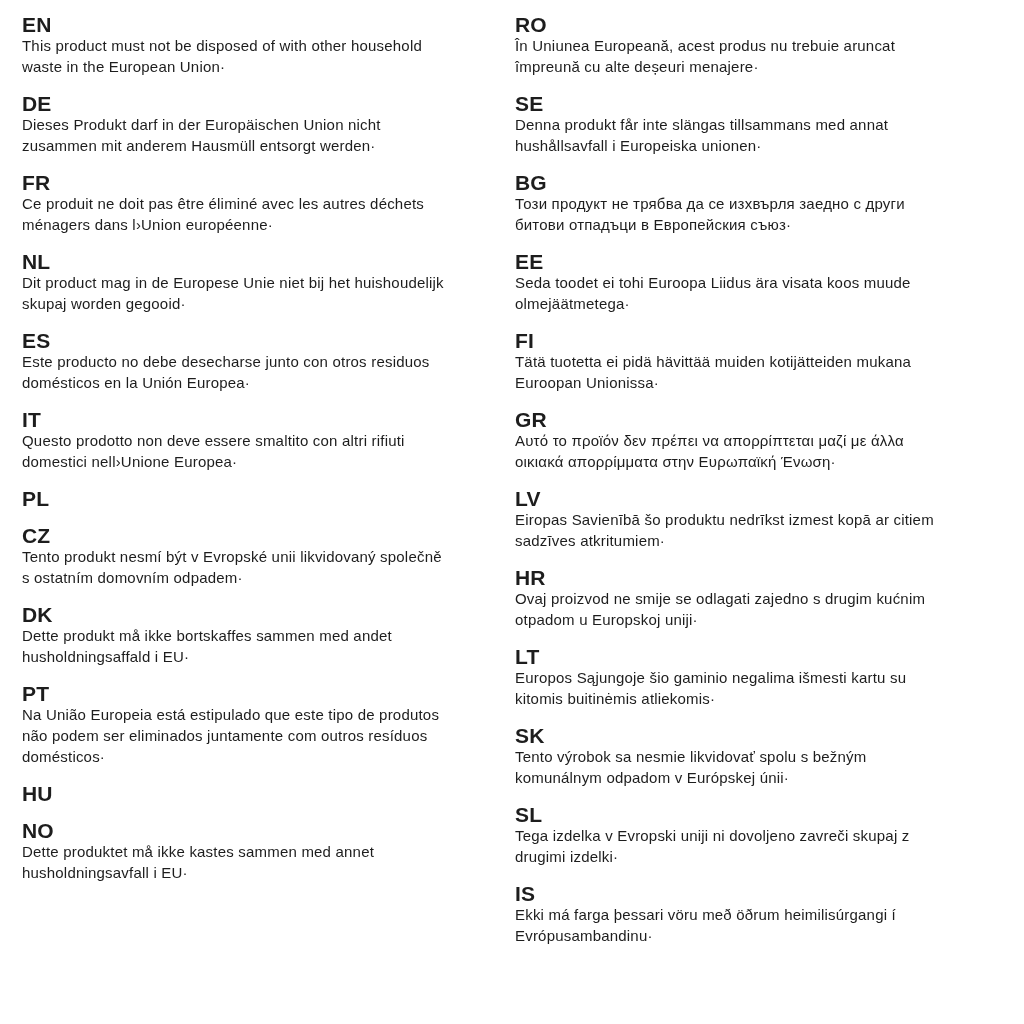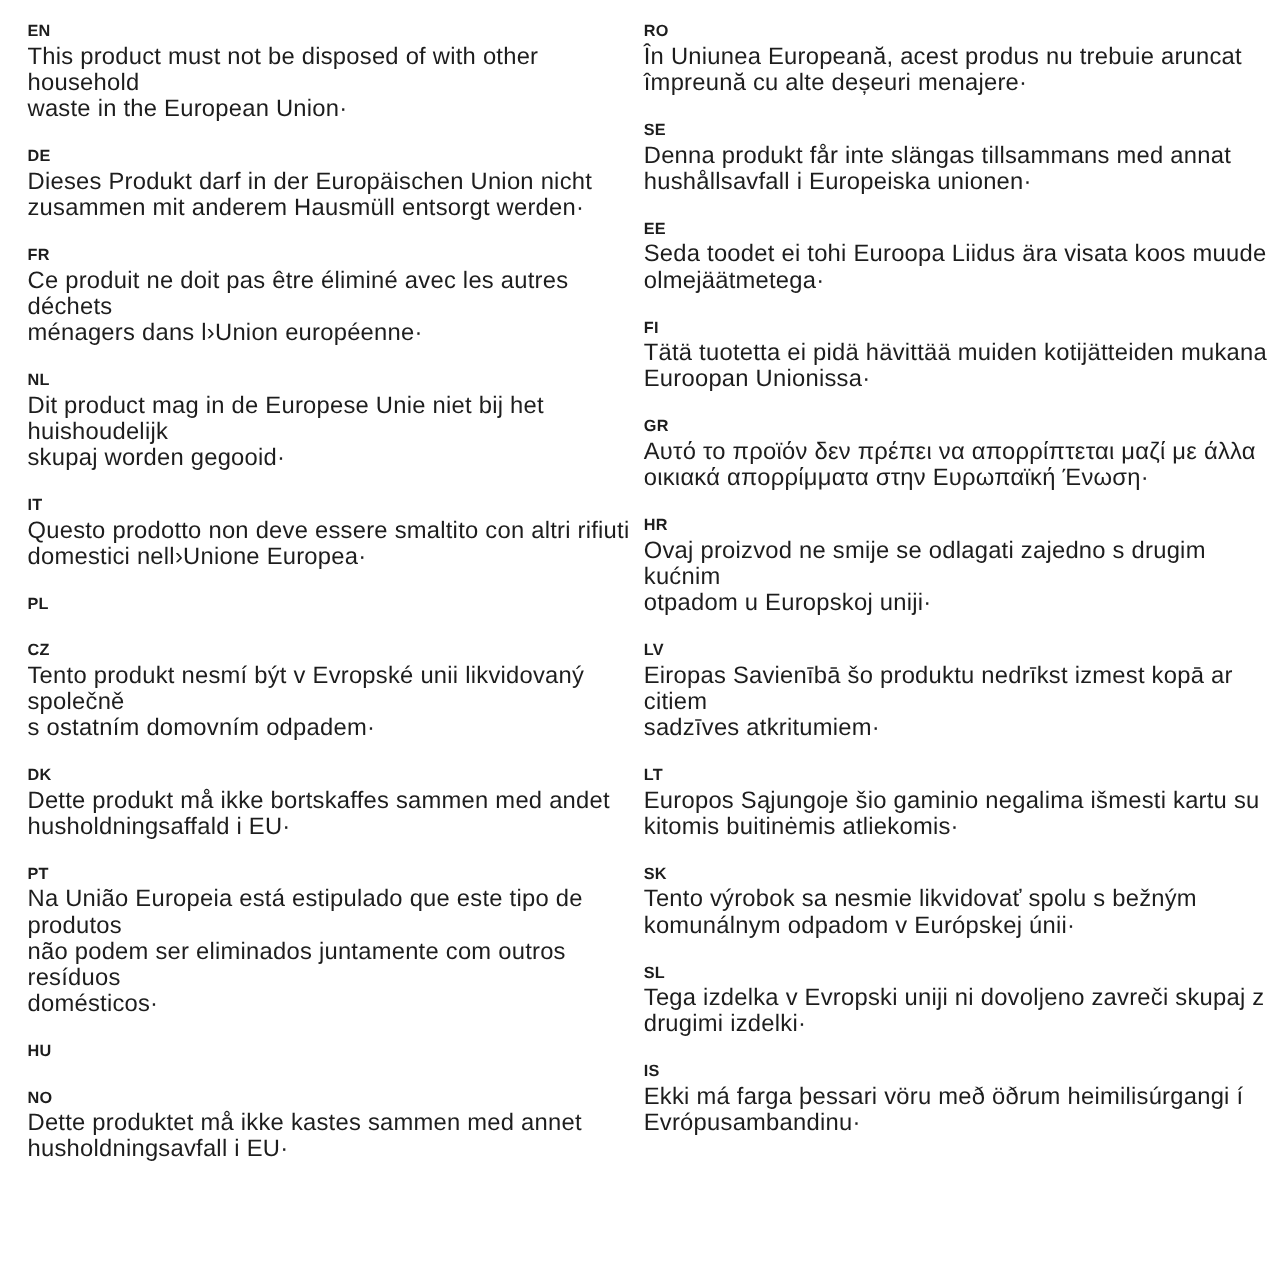--- a/index.html
+++ b/index.html
@@ -25,28 +25,28 @@
     column-gap: 0;
     align-items: start;
   }
   .col {
     min-width: 0;
   }
   .lang-section {
     margin: 0 0 16px 0;
   }
   .lang-code {
-    font-size: 13px;
+    font-size: 21px;
     font-weight: 700;
     line-height: 21px;
     margin: 0;
     letter-spacing: 0.2px;
   }
   .lang-text {
-    font-size: 19px;
+    font-size: 15px;
     font-weight: 400;
     line-height: 21px;
     margin: 0;
     letter-spacing: 0.2px;
     white-space: pre-line;
   }
 </style>
 </head>
 <body>
 
@@ -65,20 +65,25 @@
     </section>
     <section class="lang-section">
       <h2 class="lang-code">FR</h2>
       <p class="lang-text">Ce produit ne doit pas être éliminé avec les autres déchets
 ménagers dans l›Union européenne·</p>
     </section>
     <section class="lang-section">
       <h2 class="lang-code">NL</h2>
       <p class="lang-text">Dit product mag in de Europese Unie niet bij het huishoudelijk
 skupaj worden gegooid·</p>
+    </section>
+    <section class="lang-section">
+      <h2 class="lang-code">ES</h2>
+      <p class="lang-text">Este producto no debe desecharse junto con otros residuos
+domésticos en la Unión Europea·</p>
     </section>
     <section class="lang-section">
       <h2 class="lang-code">IT</h2>
       <p class="lang-text">Questo prodotto non deve essere smaltito con altri rifiuti
 domestici nell›Unione Europea·</p>
     </section>
     <section class="lang-section">
       <h2 class="lang-code">PL</h2>
     </section>
     <section class="lang-section">
@@ -112,43 +117,48 @@
       <h2 class="lang-code">RO</h2>
       <p class="lang-text">În Uniunea Europeană, acest produs nu trebuie aruncat
 împreună cu alte deșeuri menajere·</p>
     </section>
     <section class="lang-section">
       <h2 class="lang-code">SE</h2>
       <p class="lang-text">Denna produkt får inte slängas tillsammans med annat
 hushållsavfall i Europeiska unionen·</p>
     </section>
     <section class="lang-section">
+      <h2 class="lang-code">BG</h2>
+      <p class="lang-text">Този продукт не трябва да се изхвърля заедно с други
+битови отпадъци в Европейския съюз·</p>
+    </section>
+    <section class="lang-section">
       <h2 class="lang-code">EE</h2>
       <p class="lang-text">Seda toodet ei tohi Euroopa Liidus ära visata koos muude
 olmejäätmetega·</p>
     </section>
     <section class="lang-section">
       <h2 class="lang-code">FI</h2>
       <p class="lang-text">Tätä tuotetta ei pidä hävittää muiden kotijätteiden mukana
 Euroopan Unionissa·</p>
     </section>
     <section class="lang-section">
       <h2 class="lang-code">GR</h2>
       <p class="lang-text">Αυτό το προϊόν δεν πρέπει να απορρίπτεται μαζί με άλλα
 οικιακά απορρίμματα στην Ευρωπαϊκή Ένωση·</p>
     </section>
     <section class="lang-section">
+      <h2 class="lang-code">LV</h2>
+      <p class="lang-text">Eiropas Savienībā šo produktu nedrīkst izmest kopā ar citiem
+sadzīves atkritumiem·</p>
+    </section>
+    <section class="lang-section">
       <h2 class="lang-code">HR</h2>
       <p class="lang-text">Ovaj proizvod ne smije se odlagati zajedno s drugim kućnim
 otpadom u Europskoj uniji·</p>
-    </section>
-    <section class="lang-section">
-      <h2 class="lang-code">LV</h2>
-      <p class="lang-text">Eiropas Savienībā šo produktu nedrīkst izmest kopā ar citiem
-sadzīves atkritumiem·</p>
     </section>
     <section class="lang-section">
       <h2 class="lang-code">LT</h2>
       <p class="lang-text">Europos Sąjungoje šio gaminio negalima išmesti kartu su
 kitomis buitinėmis atliekomis·</p>
     </section>
     <section class="lang-section">
       <h2 class="lang-code">SK</h2>
       <p class="lang-text">Tento výrobok sa nesmie likvidovať spolu s bežným
 komunálnym odpadom v Európskej únii·</p>

